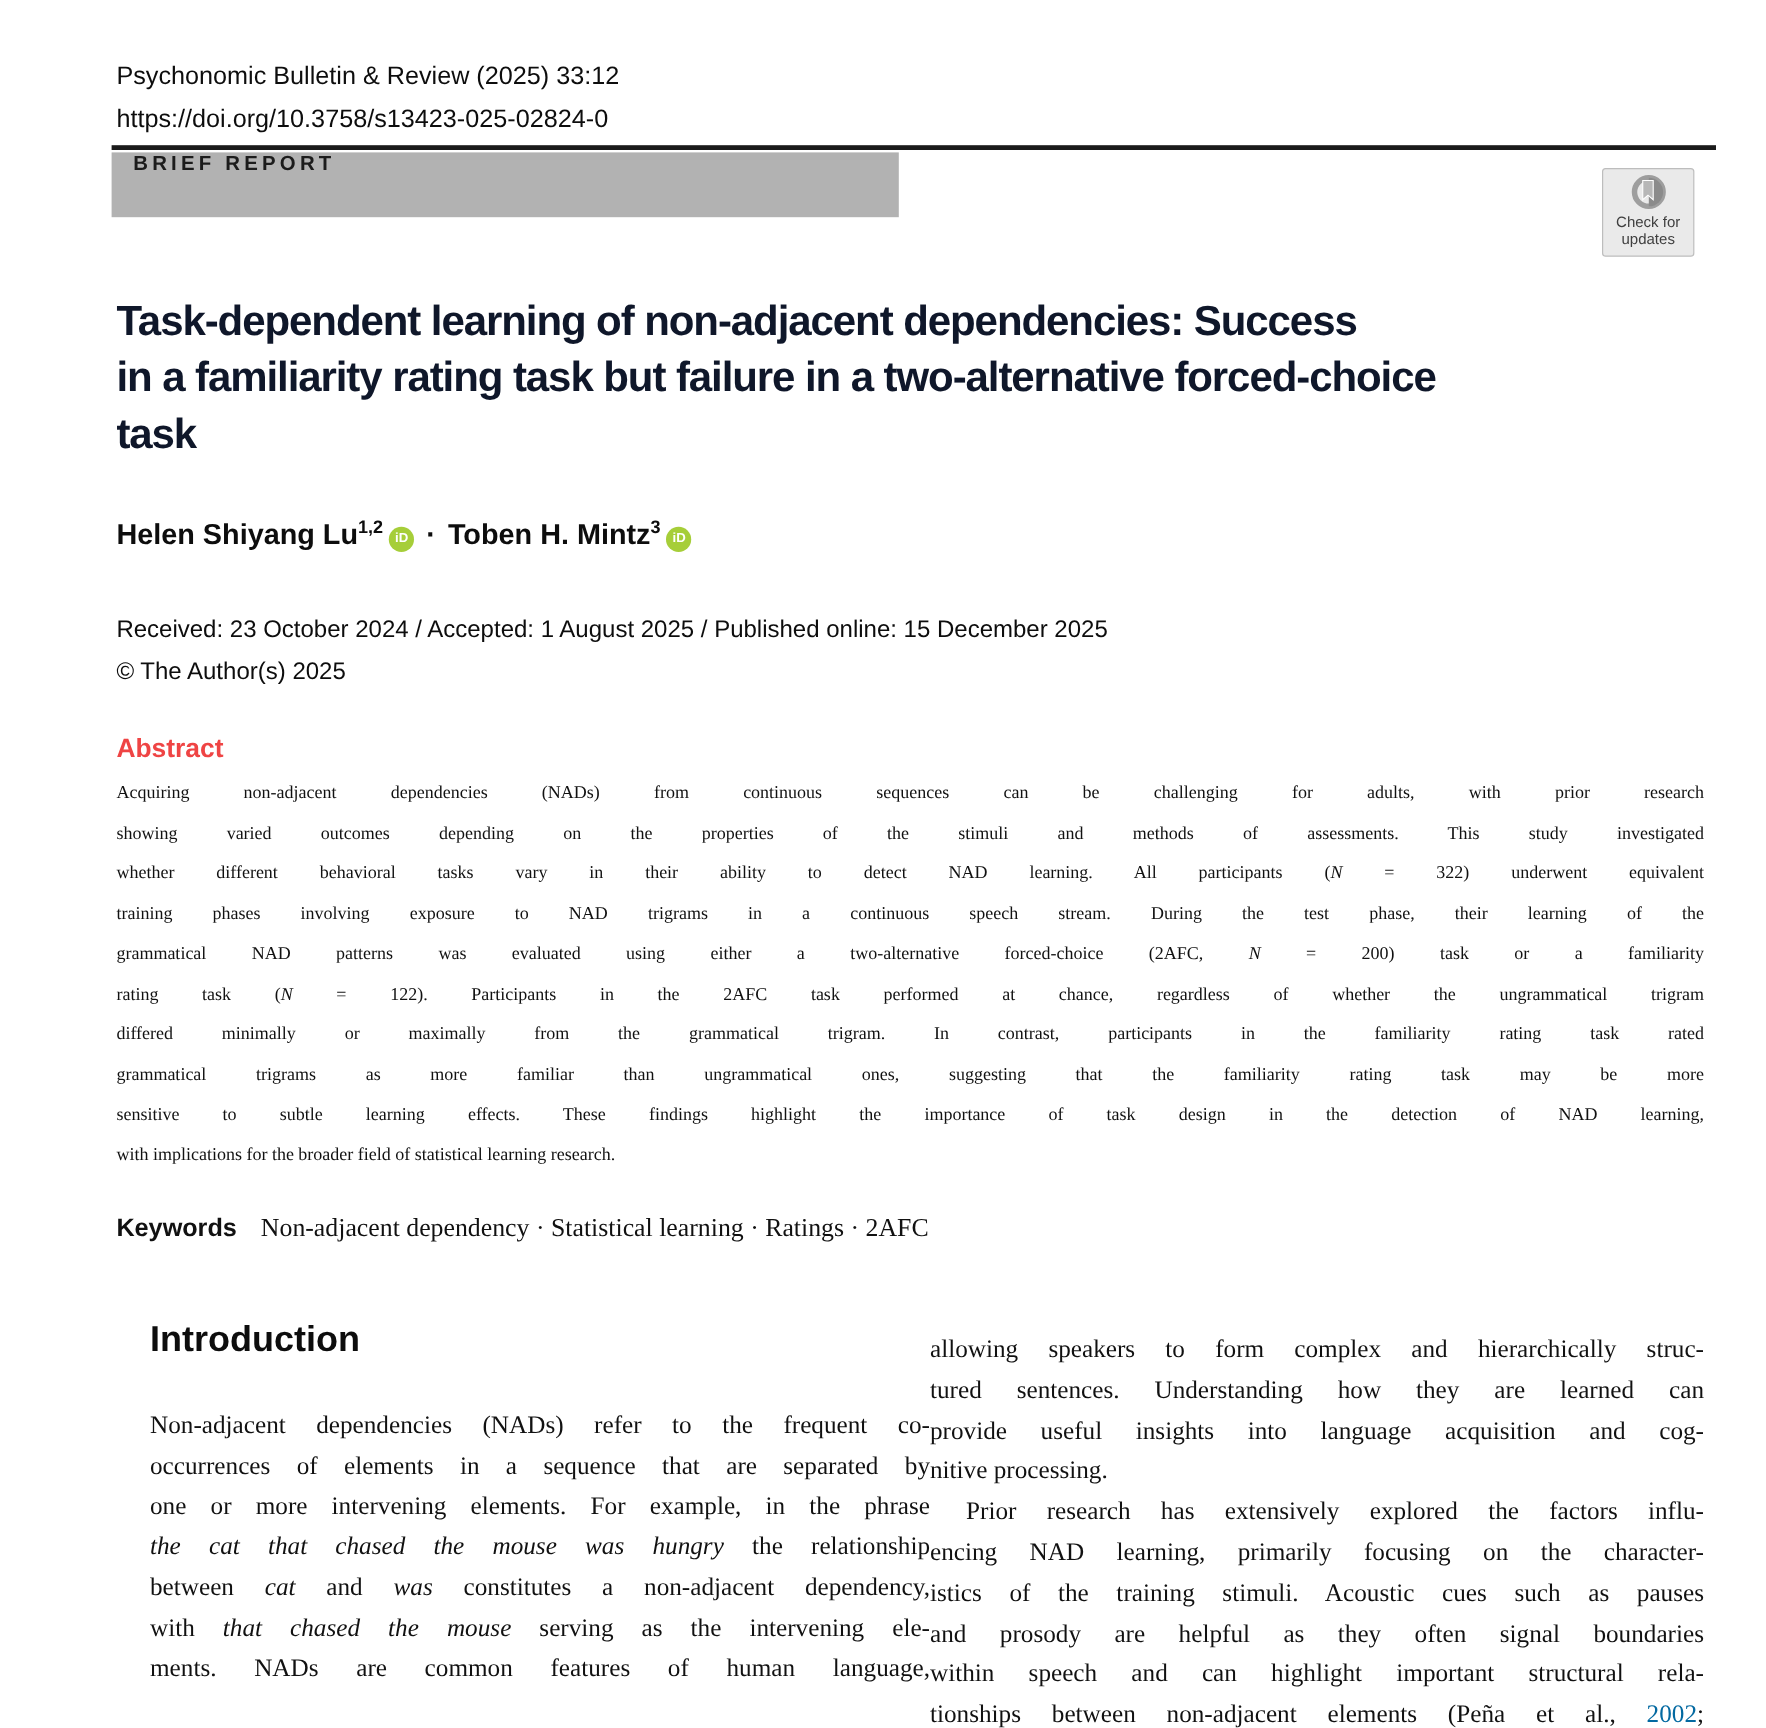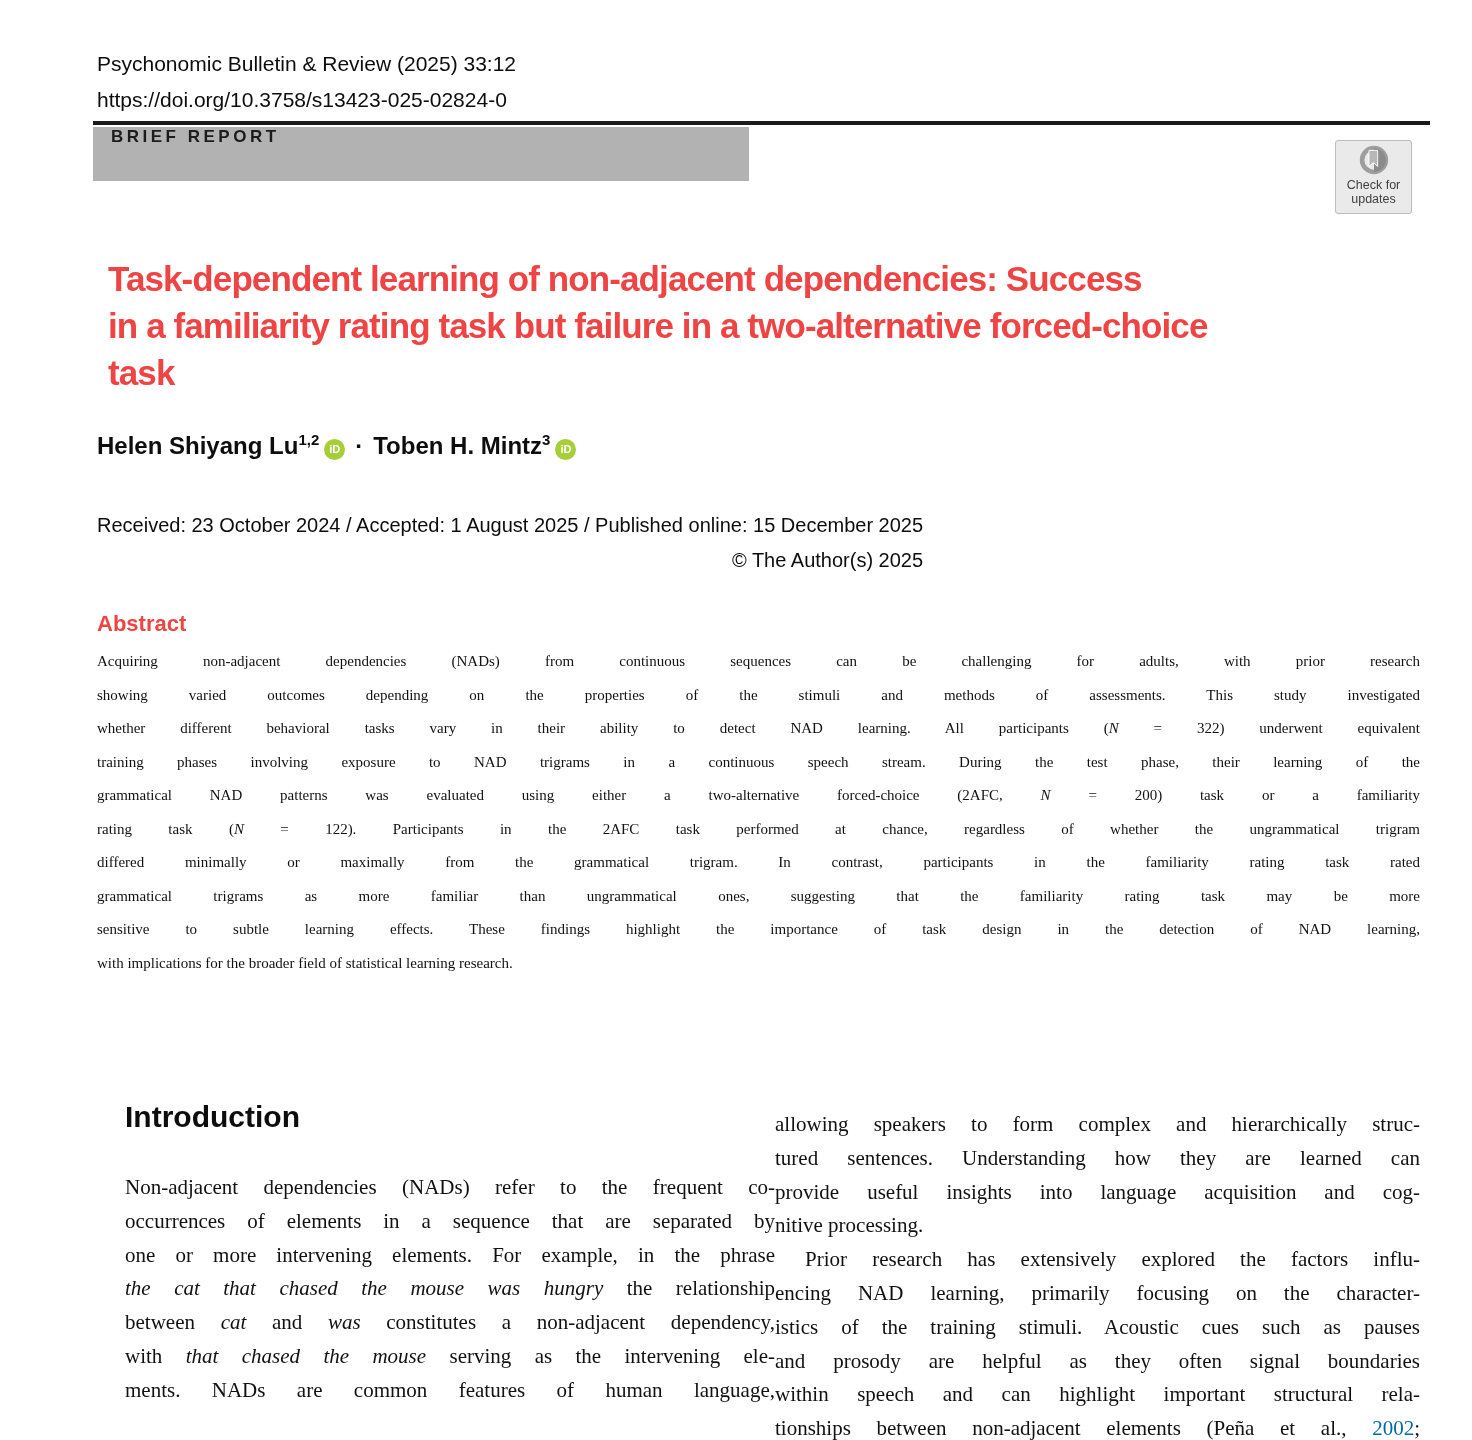--- a/index.html
+++ b/index.html
@@ -44,24 +44,24 @@
   }
   .badge svg { width: 34px; height: 33px; display: block; }
   .badge-text {
     font-family: "Liberation Sans", sans-serif;
     font-size: 12.5px; line-height: 14px; color: #3f3f3f;
     text-align: center; white-space: pre-line; margin-top: 1px;
   }
   
   .title {
     position: absolute; top: 244px; left: 0; width: 1330px;
-    margin: 11px;
+    margin: 0;
     font-family: "Liberation Sans", sans-serif;
     font-weight: 700; font-size: 35px; line-height: 47px;
-    letter-spacing: -0.9px; color: #ef4444;
+    letter-spacing: -0.9px; color: #0f172a;
     white-space: pre-line;
   }
   
   .authors {
     position: absolute; top: 431px; left: 0;
     font-family: "Liberation Sans", sans-serif;
     font-weight: 700; font-size: 24px; color: #0d0d0d;
   }
   .authors sup { font-size: 15px; font-weight: 700; }
   .orcid {
@@ -70,21 +70,21 @@
     font-family: "Liberation Sans", sans-serif;
     font-size: 11px; font-weight: 700; font-style: normal;
     text-align: center; line-height: 21px;
     margin-left: 5px; vertical-align: 1px; cursor: pointer;
   }
   .sep { margin: 0 10px; }
   
   .meta {
     position: absolute; top: 508px; left: 0;
     font-family: "Liberation Sans", sans-serif;
-    font-size: 20px; line-height: 35px; color: #0d0d0d; text-align: right;
+    font-size: 20px; line-height: 35px; color: #0d0d0d;
   }
   
   .abstract { position: absolute; top: 611px; left: 0; width: 1323px; }
   .abstract h2 {
     margin: 0 0 8px 0;
     font-family: "Liberation Sans", sans-serif;
     font-size: 22px; font-weight: 700; color: #ef4444;
   }
   .abs-body { font-size: 15px; line-height: 33.5px; }
   
@@ -160,20 +160,23 @@
         <div class="textline"><span>training phases involving exposure to NAD trigrams in a continuous speech stream. During the test phase, their learning of the</span></div>
         <div class="textline"><span>grammatical NAD patterns was evaluated using either a two-alternative forced-choice (2AFC, </span><span class="it">N</span><span> = 200) task or a familiarity</span></div>
         <div class="textline"><span>rating task (</span><span class="it">N</span><span> = 122). Participants in the 2AFC task performed at chance, regardless of whether the ungrammatical trigram</span></div>
         <div class="textline"><span>differed minimally or maximally from the grammatical trigram. In contrast, participants in the familiarity rating task rated</span></div>
         <div class="textline"><span>grammatical trigrams as more familiar than ungrammatical ones, suggesting that the familiarity rating task may be more</span></div>
         <div class="textline"><span>sensitive to subtle learning effects. These findings highlight the importance of task design in the detection of NAD learning,</span></div>
         <div class="textline para-end"><span>with implications for the broader field of statistical learning research.</span></div>
       </div>
   </div>
 
+  <div class="keywords">
+    <span class="kw-label">Keywords</span><span>Non-adjacent dependency · Statistical learning · Ratings · 2AFC</span>
+  </div>
 
   <div class="col-left">
     <h2 class="section-heading">Introduction</h2>
     <div class="col-body">
         <div class="textline"><span>Non-adjacent dependencies (NADs) refer to the frequent co-</span></div>
         <div class="textline"><span>occurrences of elements in a sequence that are separated by</span></div>
         <div class="textline"><span>one or more intervening elements. For example, in the phrase</span></div>
         <div class="textline"><span class="it">the cat that chased the mouse was hungry</span><span> the relationship</span></div>
         <div class="textline"><span>between </span><span class="it">cat</span><span> and </span><span class="it">was</span><span> constitutes a non-adjacent dependency,</span></div>
         <div class="textline"><span>with </span><span class="it">that chased the mouse</span><span> serving as the intervening ele-</span></div>

